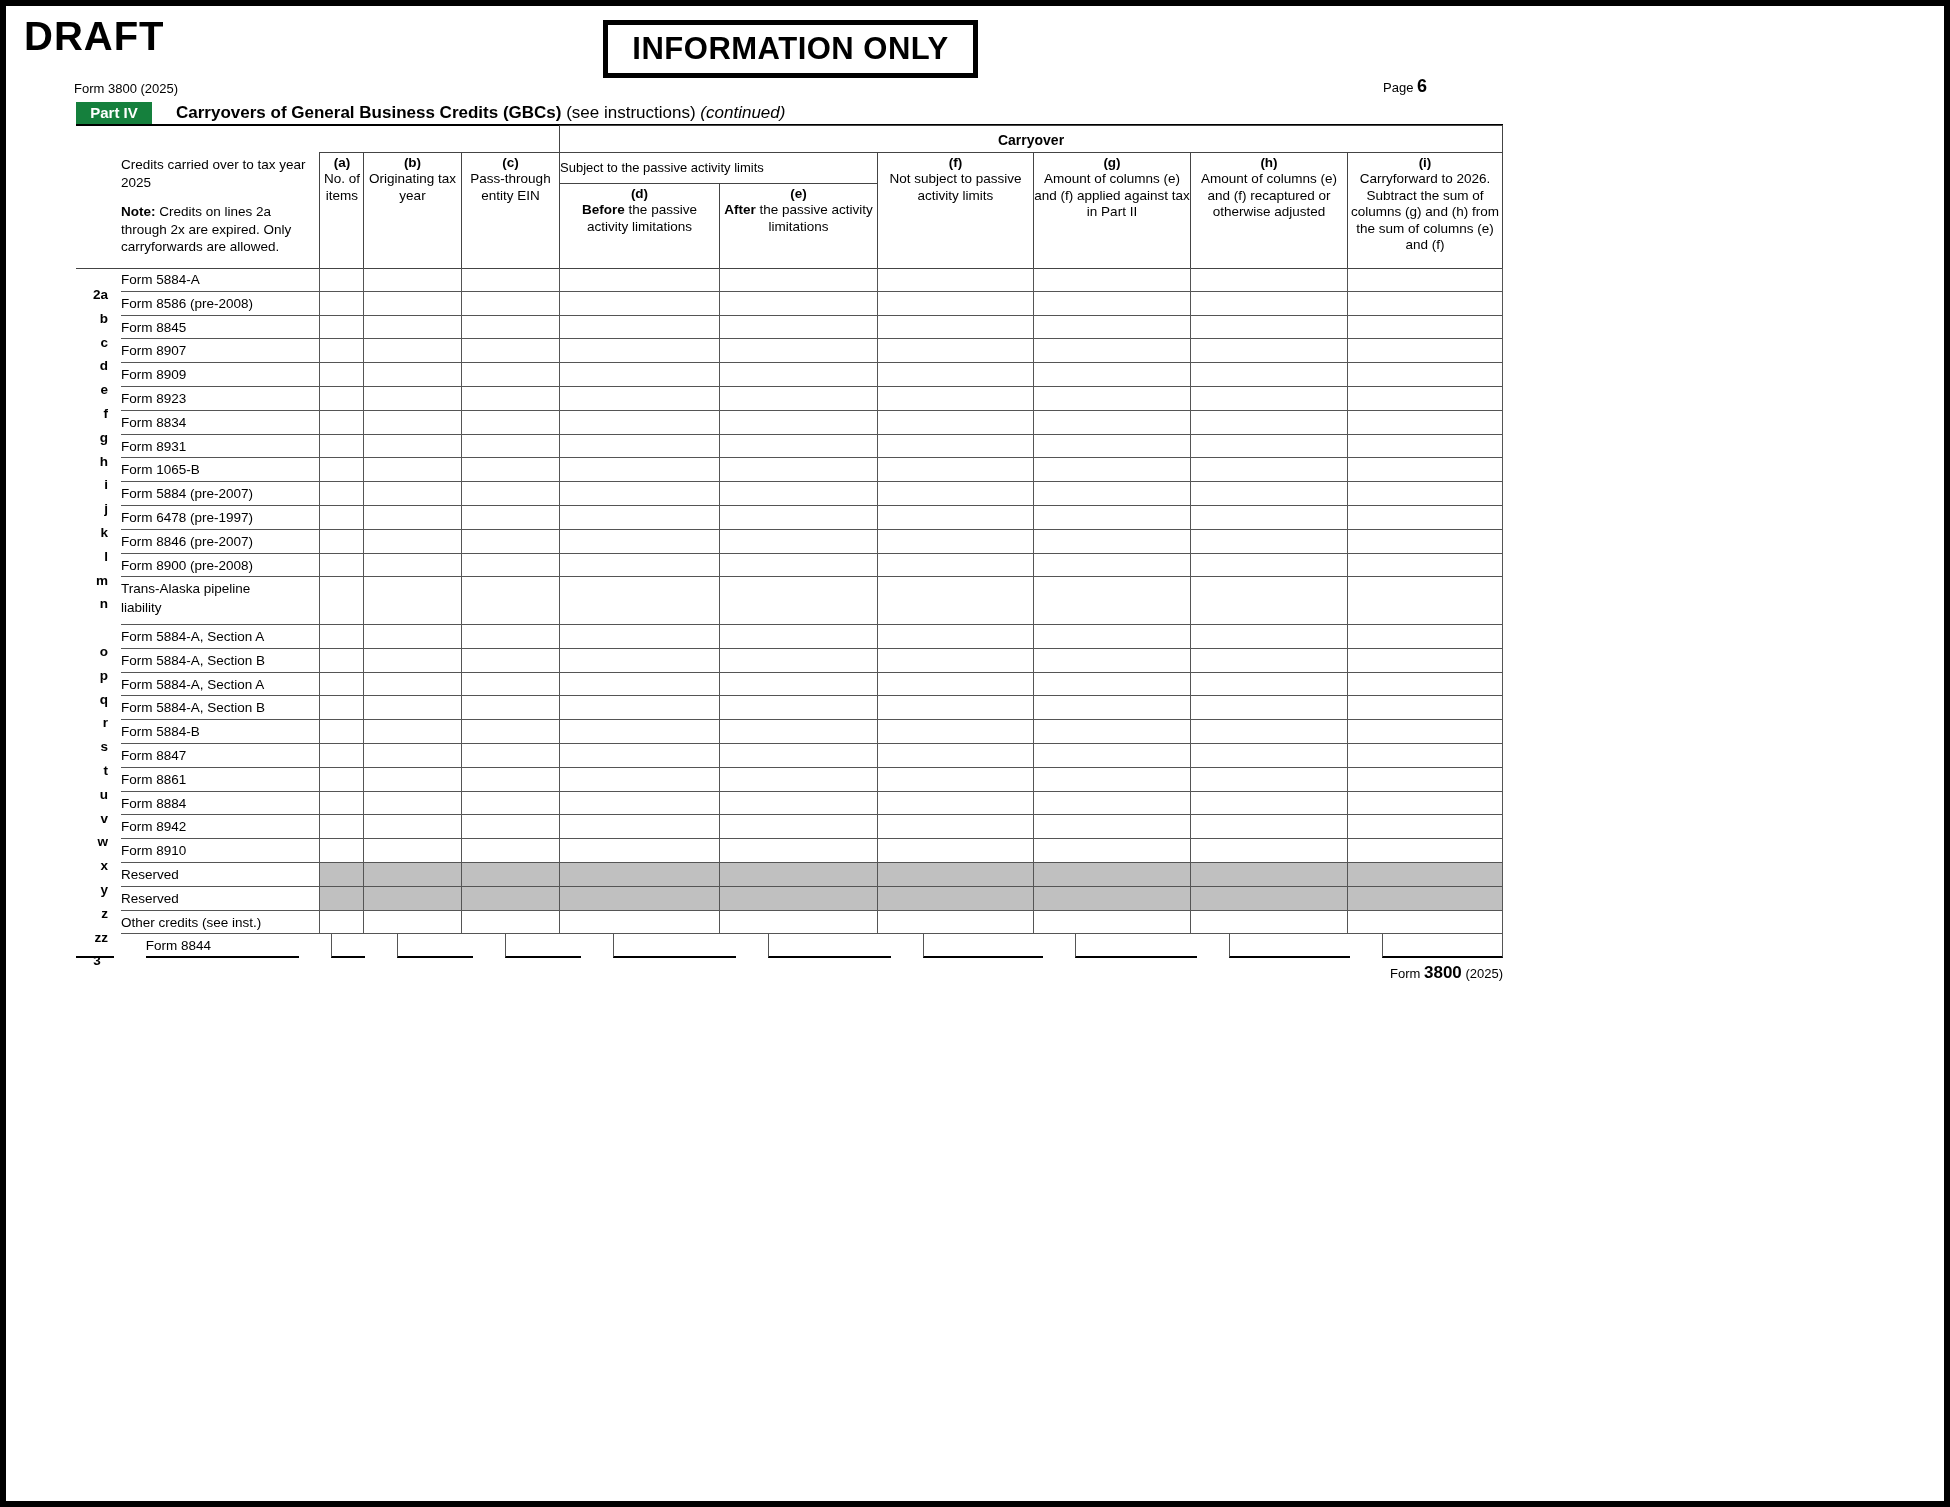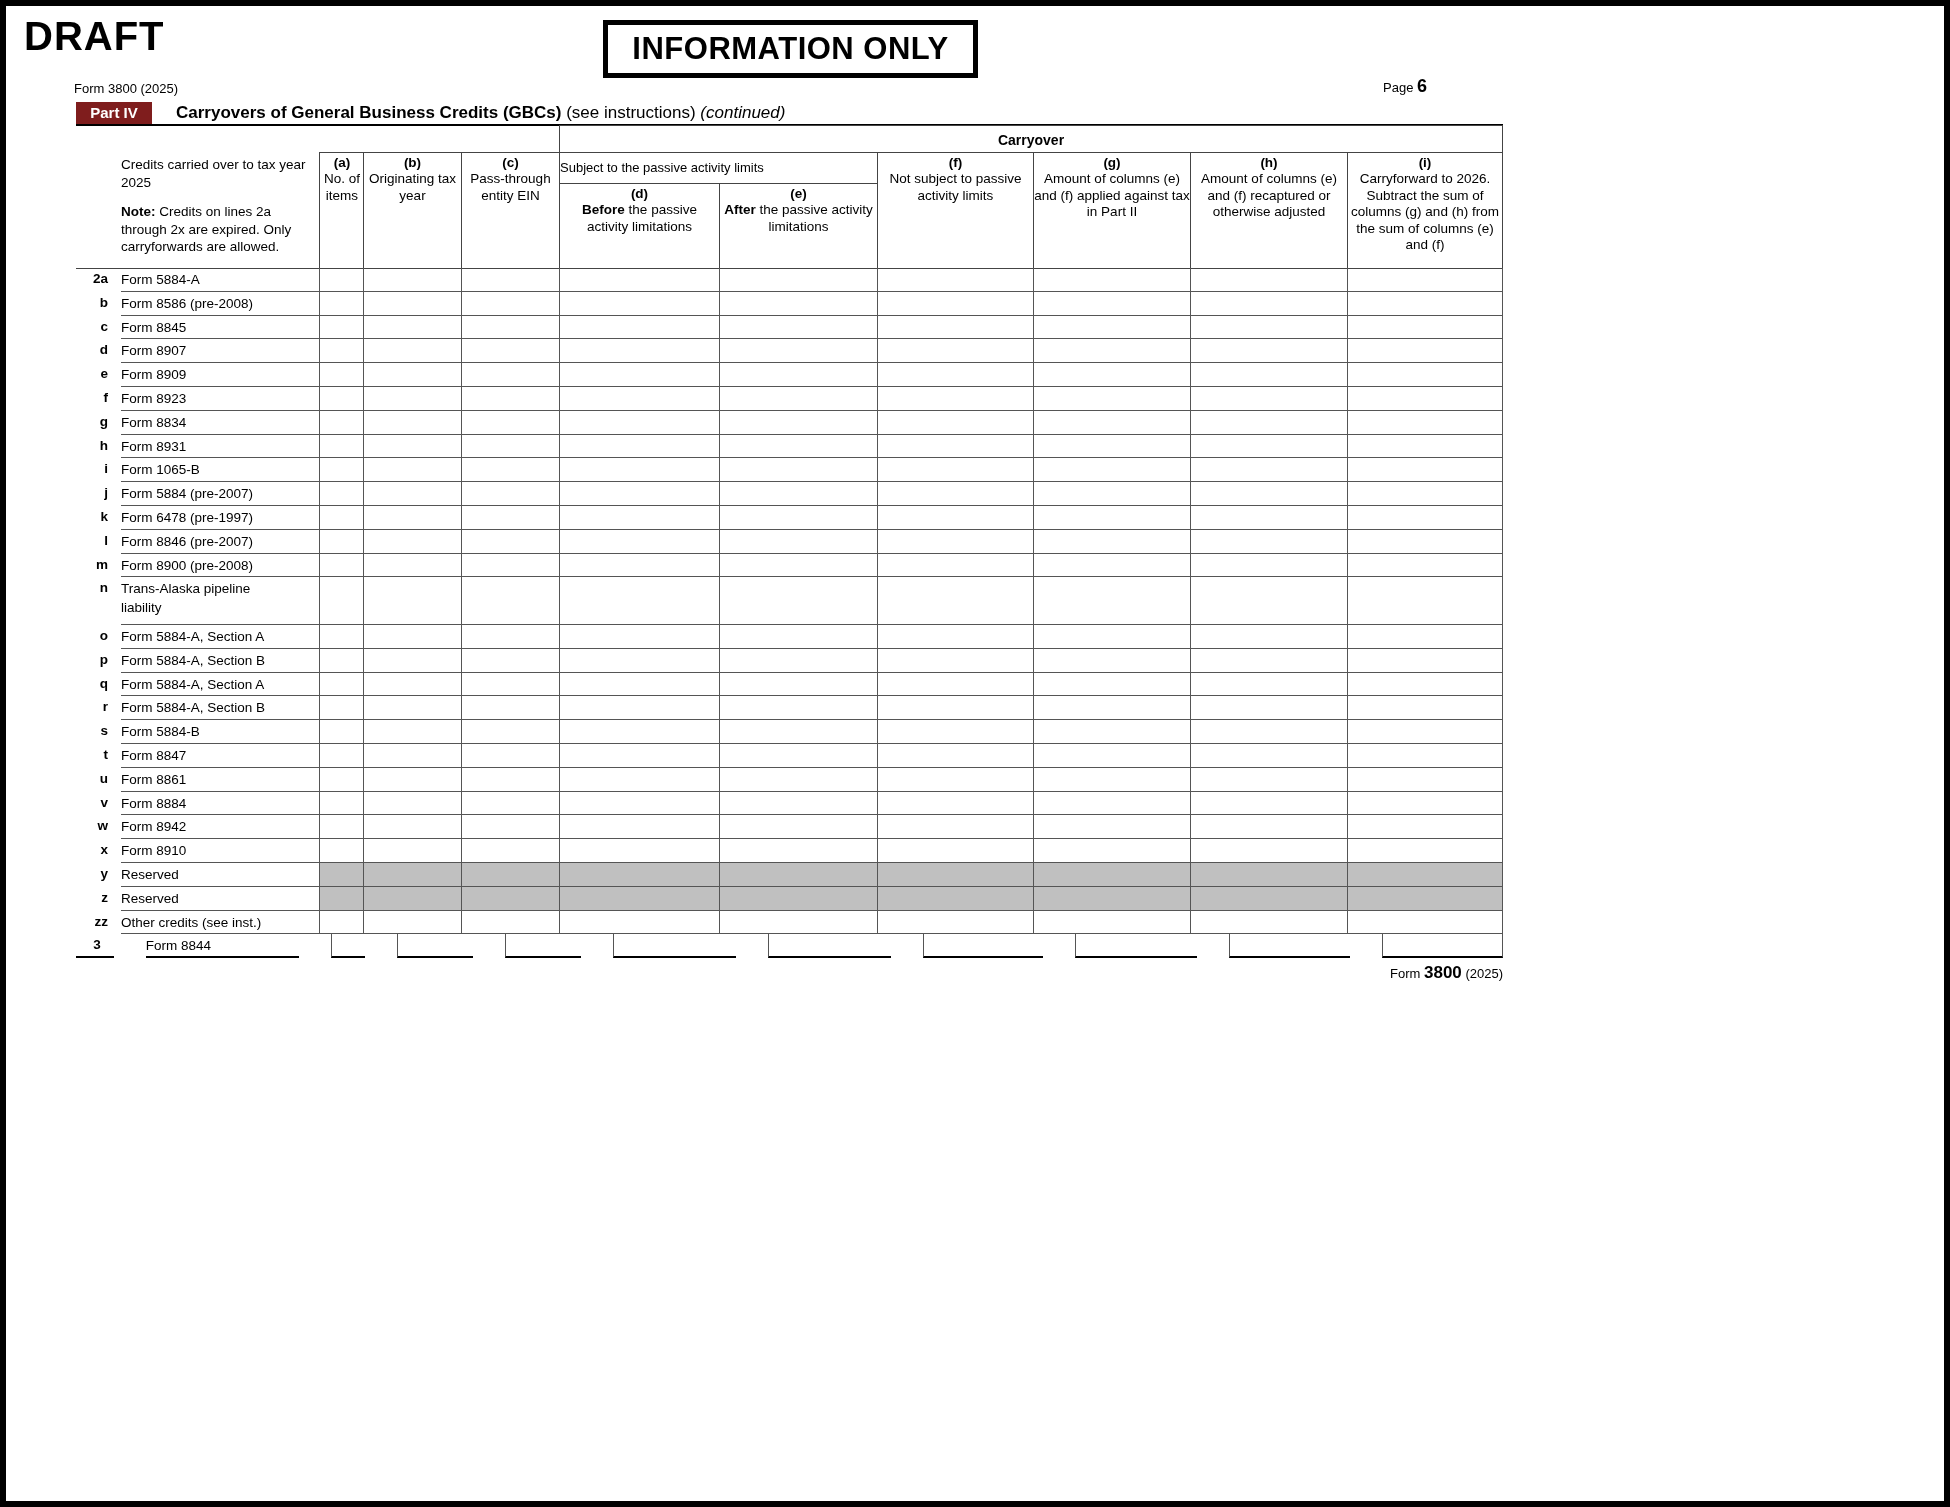--- a/index.html
+++ b/index.html
@@ -13,21 +13,21 @@
     position:absolute; left:597px; top:14px; width:375px; height:58px; box-sizing:border-box;
     border:5px solid #000; display:flex; align-items:center; justify-content:center;
     font-size:31px; font-weight:bold; letter-spacing:.5px;
   }
   .form-id { position:absolute; left:68px; top:75px; font-size:13px; }
   .page-num { position:absolute; left:1377px; top:70px; width:120px; font-size:13px; }
   .page-num b { font-size:18px; }
 
   .part-bar { position:absolute; left:70px; top:96px; width:1427px; height:22px; border-bottom:2.5px solid #000; box-sizing:content-box; }
   .part-label {
-    position:absolute; left:0; top:0; width:76px; height:22px; background:#7f1d1d; color:#fff;
+    position:absolute; left:0; top:0; width:76px; height:22px; background:#15803d; color:#fff;
     font-weight:bold; font-size:15px; text-align:center; line-height:22px;
   }
   .part-title { position:absolute; left:100px; top:1px; font-size:17px; white-space:nowrap; }
   .part-title .t-bold { font-weight:bold; }
   .part-title .t-norm { font-weight:normal; }
   .part-title .t-ital { font-style:italic; }
 
   
   .tbl { position:absolute; left:70px; top:118px; width:1427px; height:836px; }
   .tbl .abs { position:absolute; box-sizing:border-box; }
@@ -60,21 +60,21 @@
   .h-h { left:1114px; width:157px; }
   .h-i { left:1271px; width:156px; border-right:1px solid #444; }
   .hdr-bottom-line { left:0; top:144px; width:1427px; height:0; border-top:1px solid #444; }
 
   
   .rows { position:absolute; left:0; top:144px; width:1427px; }
   .row { display:flex; height:23.8px; box-sizing:border-box; }
   .row.tall { height:47.6px; }
   .r-num {
     width:45px; box-sizing:border-box; font-weight:bold; font-size:13.5px;
-    text-align:right; padding:3px 13px 0 0;
+    text-align:right; padding:3px 13px 0 0;margin-top:16px;
   }
   .r-desc {
     width:198px; box-sizing:border-box; border-bottom:1px solid #555;
     font-size:13.5px; padding-top:3px; white-space:pre-line; line-height:1.4;
   }
   .r-cell { box-sizing:border-box; border-left:1px solid #555; border-bottom:1px solid #555; }
   .c-a { width:44px; } .c-b { width:98px; } .c-c { width:98px; }
   .c-d { width:160px; } .c-e { width:158px; } .c-f { width:156px; }
   .c-g { width:157px; } .c-h { width:157px; }
   .c-i { width:156px; border-right:1px solid #555; }

